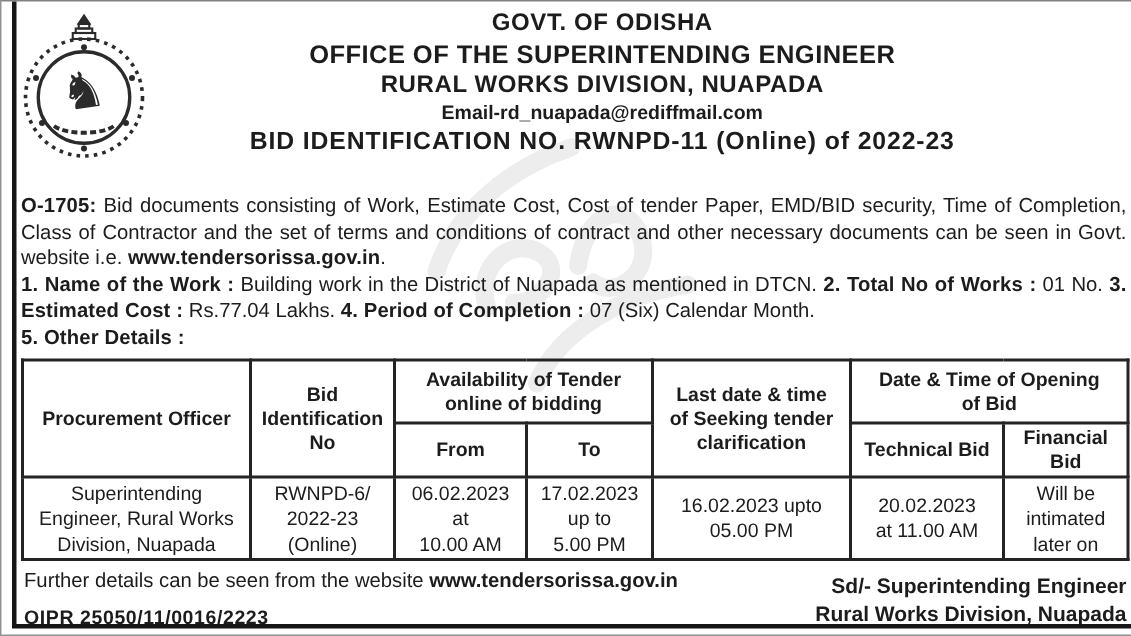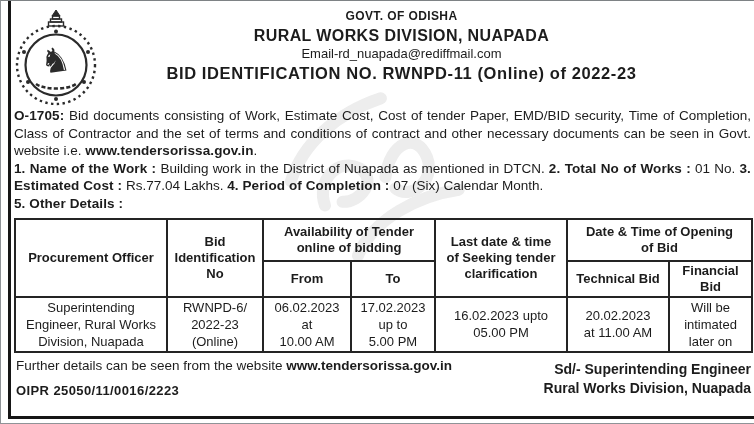--- a/index.html
+++ b/index.html
@@ -15,24 +15,24 @@
   .frame {
     position:absolute; left:7px; top:-4px; bottom:4px; right:-5px;
     border:3px solid #161616; pointer-events:none;
   }
 
   .content { position:absolute; left:13px; top:5px; right:3px; }
 
   
   .header { position:relative; text-align:center; padding-left:38px; }
   .emblem { position:absolute; left:-2px; top:2px; width:88px; height:100px; }
-  .h-line1 { font-size:12px; font-weight:bold; letter-spacing:.4px; line-height:20px; }
+  .h-line1 { font-size:16px; font-weight:bold; letter-spacing:.4px; line-height:20px; }
   .h-line2 { font-size:17px; font-weight:bold; letter-spacing:.3px; line-height:21px; }
   .h-line3 { font-size:16px; font-weight:bold; letter-spacing:.4px; line-height:20px; }
-  .h-email { font-size:13px; font-weight:normal; line-height:16px; }
+  .h-email { font-size:13px; font-weight:bold; line-height:16px; }
   .h-bid   { font-size:16.5px; font-weight:bold; letter-spacing:.6px; line-height:22px; }
   .h-notice{ font-size:15px; font-weight:bold; letter-spacing:.5px; line-height:20px;
              text-decoration:underline; text-decoration-thickness:2px; text-underline-offset:2px; }
 
   
   .watermark { position:absolute; left:288px; top:92px; width:160px; height:175px;
                opacity:.20; transform:rotate(-38deg); pointer-events:none; }
 
   
   .bodytext { margin-top:23px; font-size:13.5px; line-height:17.6px; text-align:justify; }
@@ -99,20 +99,21 @@
           </g>
 
           <circle cx="44" cy="57" r="30.5" fill="none" stroke="#2b2b2b" stroke-width="2.2"></circle>
 
           <text x="44" y="64" font-size="34" text-anchor="middle" fill="#2b2b2b" transform="rotate(-8 44 57)" font-family="DejaVu Sans, sans-serif">♞</text>
 
           <path d="M24 76 C 32 82, 56 82, 64 76" fill="none" stroke="#2b2b2b" stroke-width="2.6" stroke-dasharray="4 2.2"></path>
         </svg>
       </div>
       <div class="h-line1">GOVT. OF ODISHA</div>
+      <div class="h-line2">OFFICE OF THE SUPERINTENDING ENGINEER</div>
       <div class="h-line3">RURAL WORKS DIVISION, NUAPADA</div>
       <div class="h-email">Email-rd_nuapada@rediffmail.com</div>
       <div class="h-bid">BID IDENTIFICATION NO. RWNPD-11 (Online) of 2022-23</div>
     </div>
 
     <div class="bodytext">
       <p><b>O-1705:</b><span> Bid documents consisting of Work, Estimate Cost, Cost of tender Paper, EMD/BID security, Time of Completion, Class of Contractor and the set of terms and conditions of contract and other necessary documents can be seen in Govt. website i.e. </span><b>www.tendersorissa.gov.in</b><span>.</span></p>
       <p><b>1. Name of the Work :</b><span> Building work in the District of Nuapada as mentioned in DTCN. </span><b>2. Total No of Works :</b><span> 01 No. </span><b>3. Estimated Cost :</b><span> Rs.77.04 Lakhs. </span><b>4. Period of Completion :</b><span> 07 (Six) Calendar Month. </span></p>
       <p><b>5. Other Details :</b></p>
     </div>

